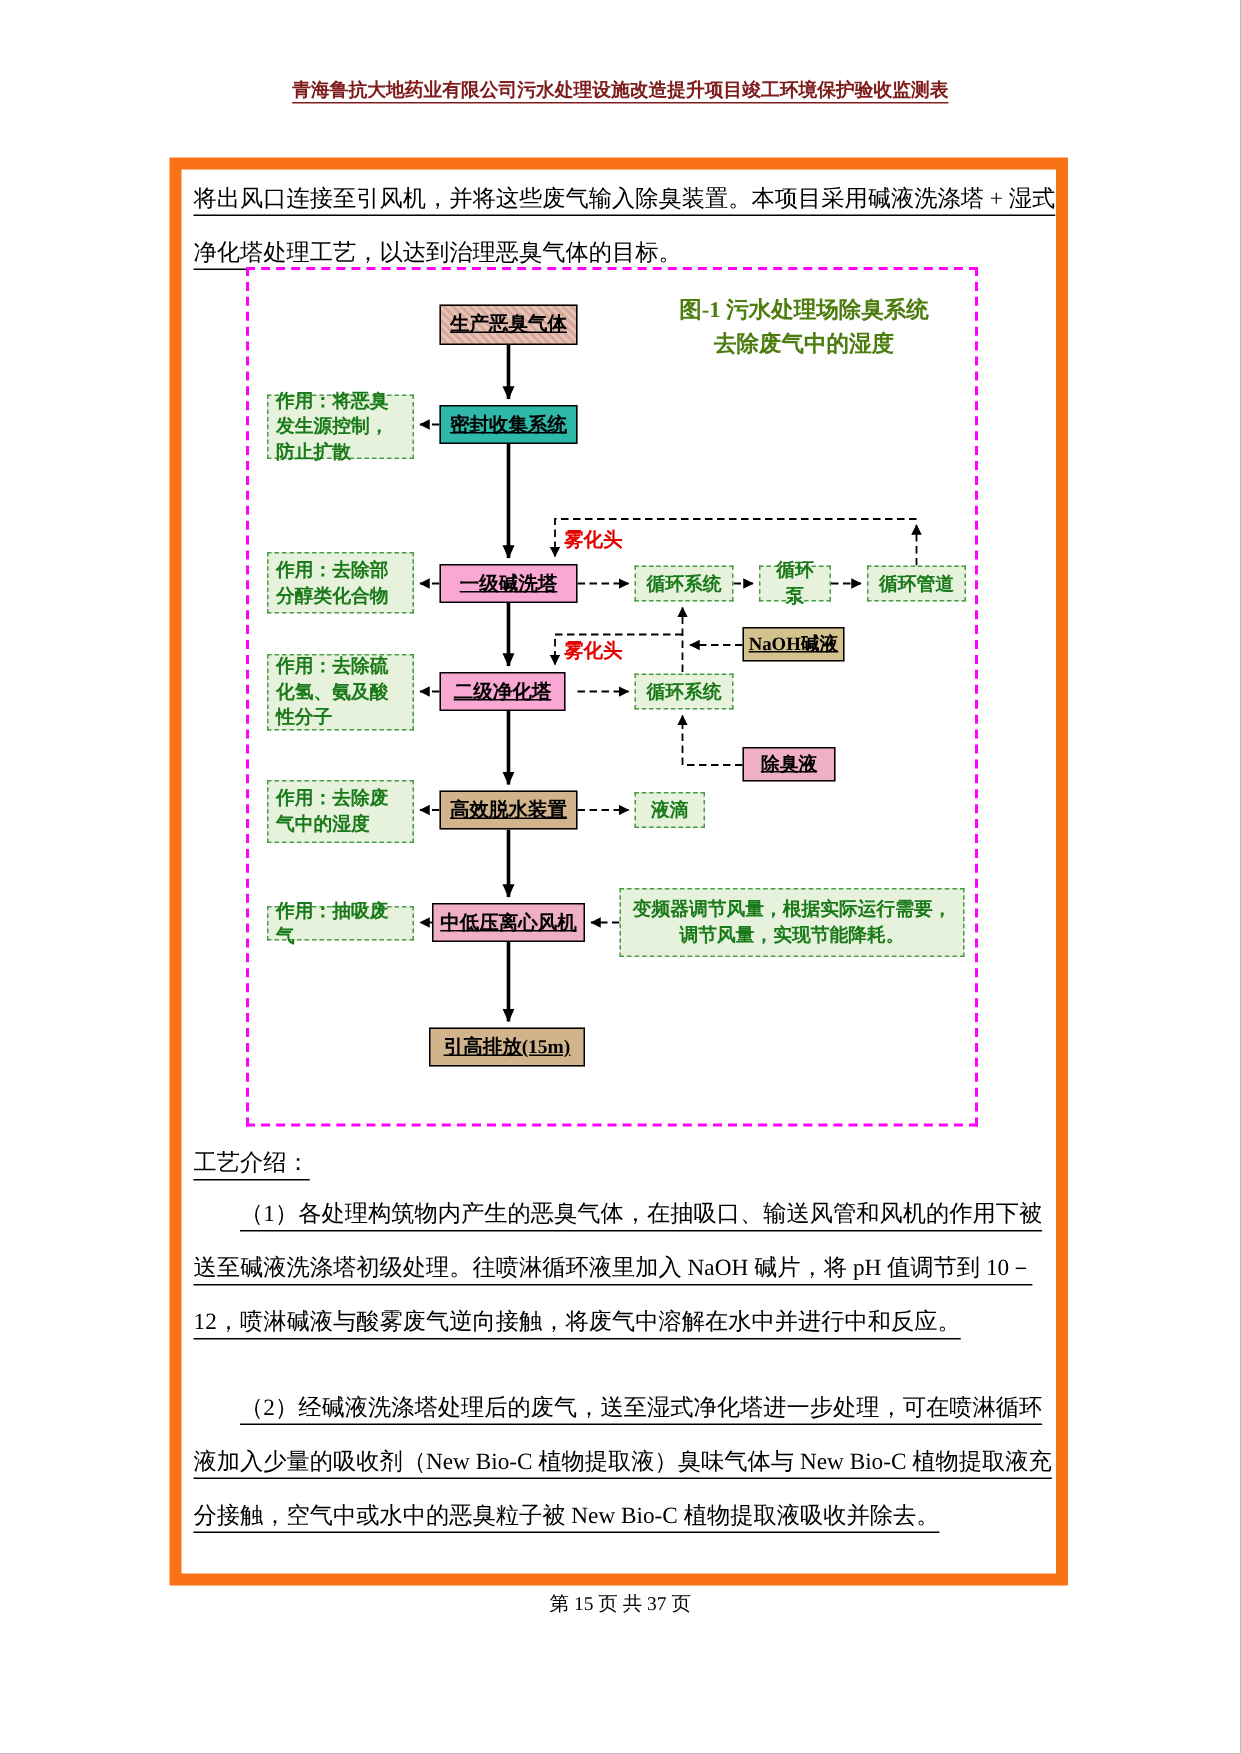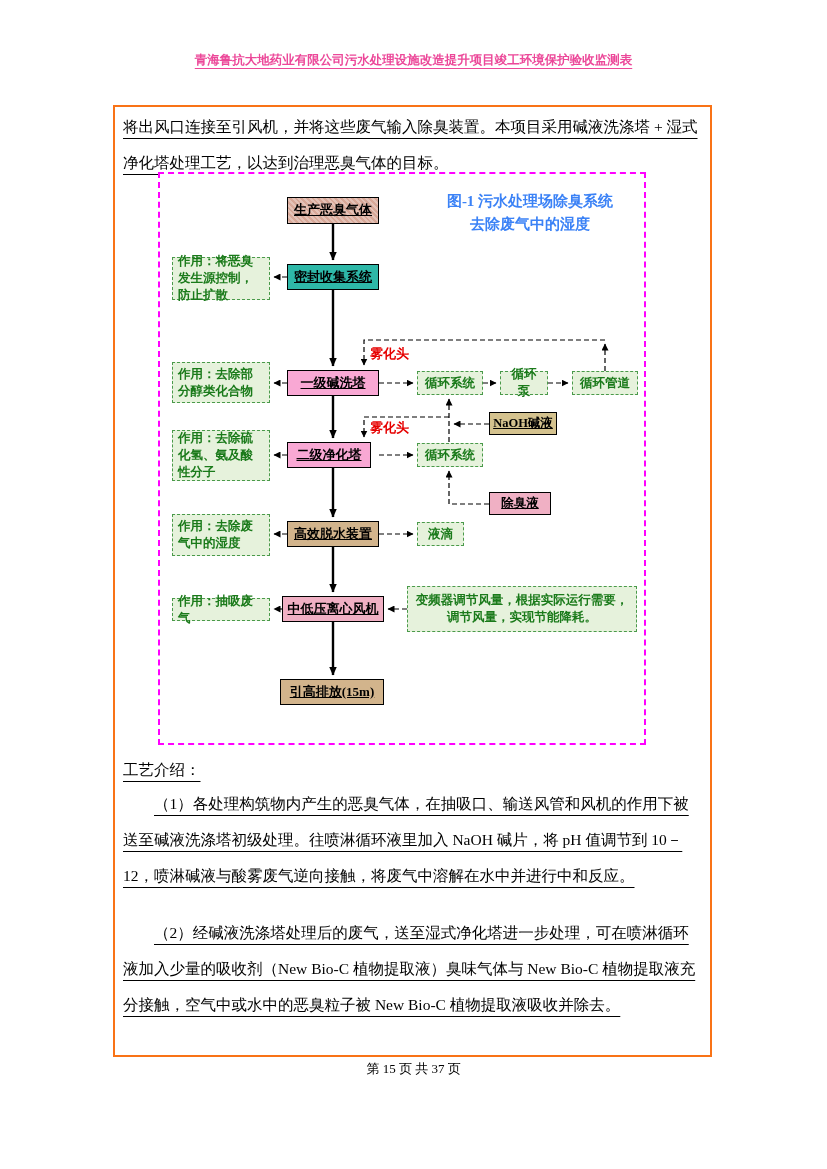--- a/index.html
+++ b/index.html
@@ -3,26 +3,26 @@
 <meta charset="utf-8">
 <style>
   html,body { margin:0; padding:0; background:#888; }
   .page {
     position:relative; width:827px; height:1169px; background:#ffffff;
     margin:0 auto; overflow:hidden;
     font-family:"Liberation Serif","DejaVu Serif",serif; color:#000;
   }
   .doc-header {
     position:absolute; top:52px; left:0; width:100%;
-    text-align:center; color:#ec4899; font-weight:bold; font-size:12.5px;
+    text-align:center; color:#7f1d1d; font-weight:bold; font-size:12.5px;
     text-decoration:underline; text-underline-offset:4px; text-decoration-thickness:1px;
   }
   .cell {
     position:absolute; left:113px; top:105px; width:599px; height:952px;
-    border:2px solid #f97316; box-sizing:border-box;padding-left:16px;
+    border:8px solid #f97316; box-sizing:border-box;padding-left:16px;
   }
   .para {
     position:absolute; left:8px; width:580px; margin:0;
     font-size:15.5px; line-height:36px;
   }
   .u { text-decoration:underline; text-decoration-thickness:0.8px; text-underline-offset:6px; }
   .indent { text-indent:31px; }
   .intro { top:2px; }
   .section-label { top:645px; }
   .p1 { top:679px; }
@@ -56,21 +56,21 @@
     border:1px dashed #4a9a4a; background:#e6f2dc; color:#1a7a1a;
     font-weight:bold; font-size:12.5px; line-height:1.35;
     display:flex; align-items:center; padding:2px 5px; text-align:left;
   }
   .gbox.center { justify-content:center; text-align:center; }
   .spray {
     position:absolute; z-index:2; color:#e60000; font-weight:bold; font-size:13px;
   }
   .ftitle {
     position:absolute; z-index:2; left:268px; top:16px; width:204px;
-    color:#3b82f6; font-weight:bold; font-size:15px; line-height:23px;
+    color:#4d7c0f; font-weight:bold; font-size:15px; line-height:23px;
     text-align:center;
   }
 </style>
 </head>
 <body>
 
 <div class="page">
 
   <div class="doc-header">青海鲁抗大地药业有限公司污水处理设施改造提升项目竣工环境保护验收监测表</div>
 

